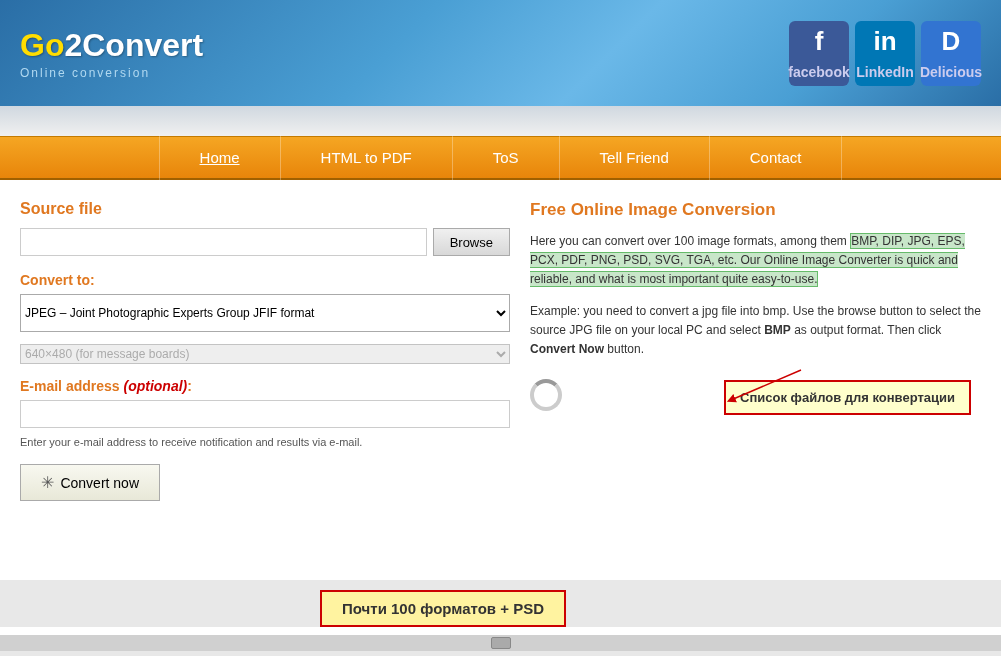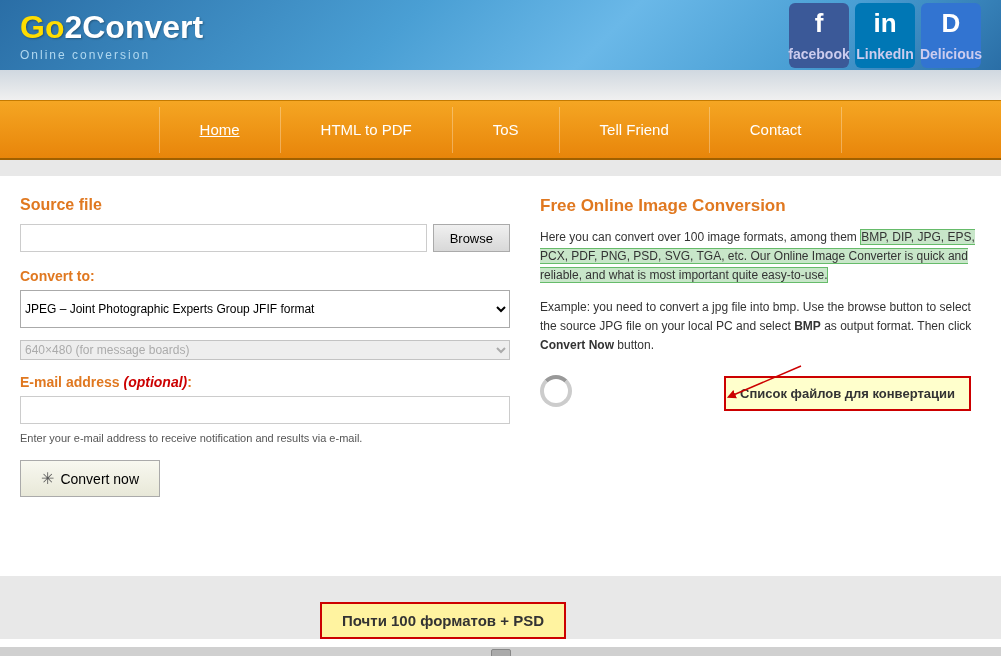--- a/index.html
+++ b/index.html
@@ -1,21 +1,21 @@
 <!DOCTYPE html>
 <html><head>
   <meta charset="utf-8">
   <style>
     * { box-sizing: border-box; margin: 0; padding: 0; }
     body { font-family: Arial, sans-serif; font-size: 13px; background: #e8e8e8; }
 
     
     #header {
       background: linear-gradient(135deg, #2a6ea6 0%, #4a9fd4 40%, #6ab8e8 60%, #4a9fd4 80%, #2a6ea6 100%);
-      height: 70px;
+      height: 106px;
       position: relative;
       display: flex;
       align-items: center;
       padding: 0 20px;
     }
     #logo-area {
       flex: 1;
     }
     #logo-text {
       font-size: 32px;
@@ -64,21 +64,21 @@
 
     
     #header-gap {
       background: linear-gradient(to bottom, #d0d8e0, #f0f0f0);
       height: 30px;
     }
 
     
     #nav {
       background: linear-gradient(to bottom, #f5a623, #e8850a);
-      height: 60px;
+      height: 44px;
       display: flex;
       align-items: center;
       justify-content: center;
       gap: 0;
       border-top: 1px solid #c47a00;
       border-bottom: 2px solid #a06000;
     }
     .nav-item {
       color: #fff;
       font-size: 15px;
@@ -90,25 +90,25 @@
       display: flex;
       align-items: center;
     }
     .nav-item:first-child { border-left: 1px solid rgba(255,255,255,0.3); }
     .nav-item.active { text-decoration: underline; }
 
     
     #main {
       background: #fff;
       max-width: 1001px;
-      margin: 16px auto;
+      margin: 0 auto;
       padding: 20px 20px 60px 20px;
       min-height: 400px;
       display: flex;
-      gap: 30px;
+      gap: 20px;
     }
 
     
     #left-panel {
       width: 490px;
       flex-shrink: 0;
     }
     #source-file-label {
       color: #e07820;
       font-size: 16px;

